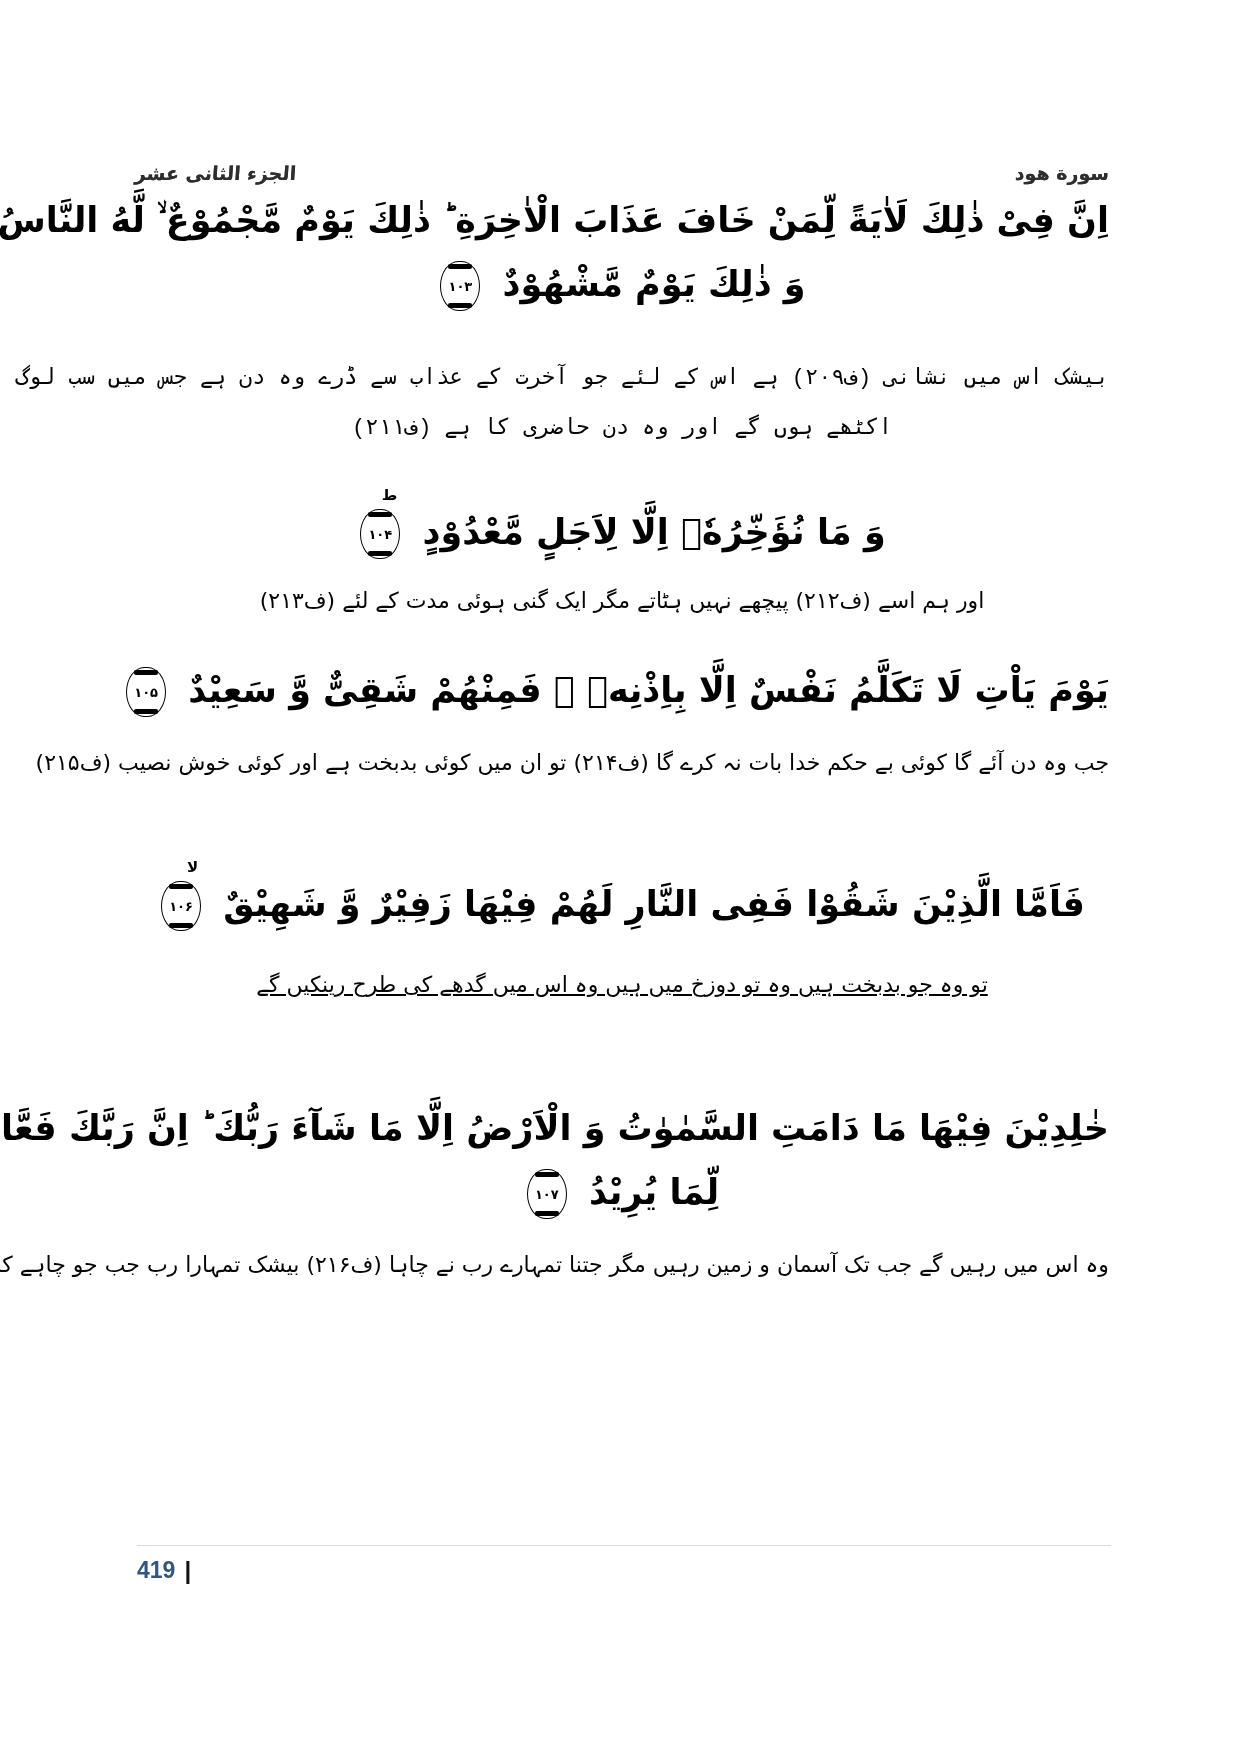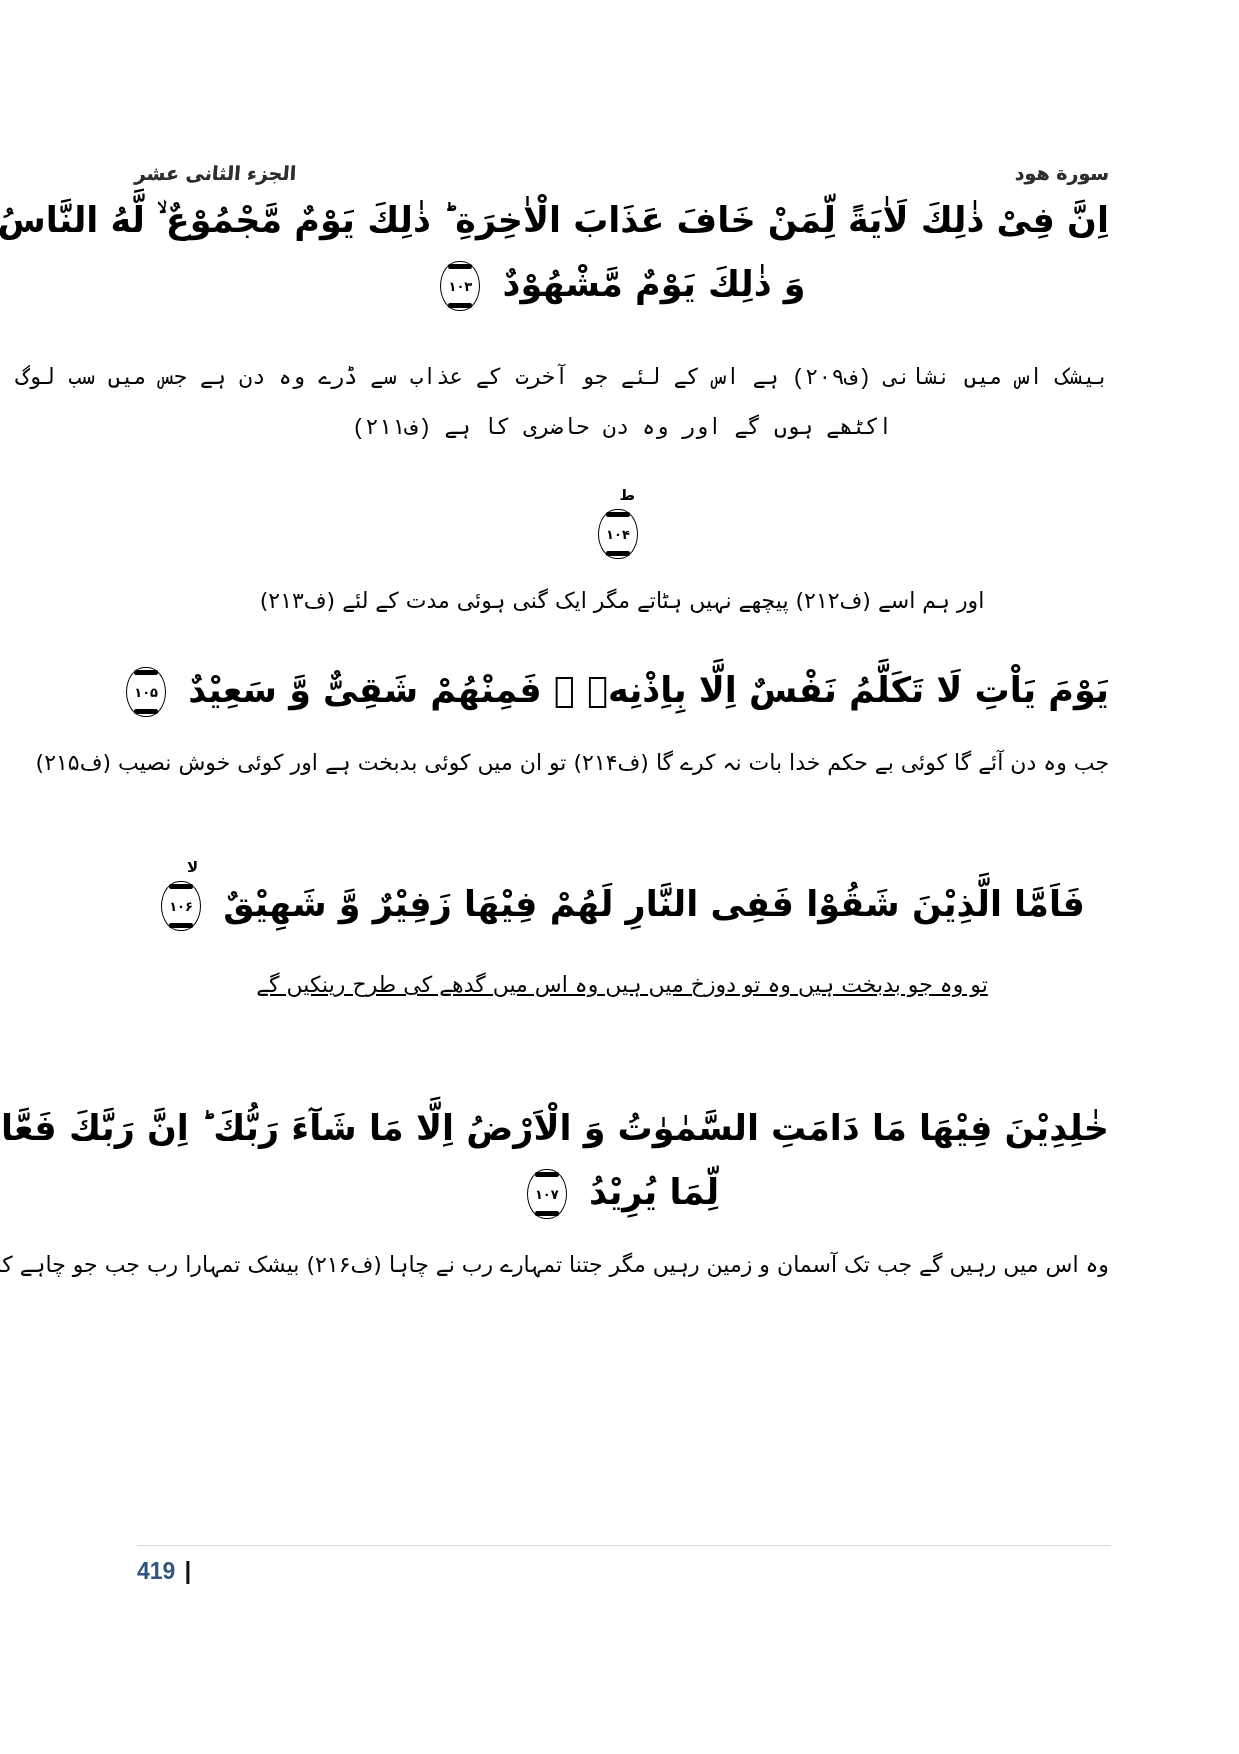--- a/index.html
+++ b/index.html
@@ -118,21 +118,21 @@
     left: 137px;
     right: 128px;
     border-top: 1px solid #dcdcdc;
   }
   .footer-row {
     position: absolute;
     top: 1557px;
     left: 137px;
     direction: ltr;
     display: flex;
-    align-items: center;
+    align-items: flex-start;
     gap: 9px;
     font-family: "Liberation Sans", sans-serif;
   }
   .page-number {
     color: #33567d;
     font-size: 23px;
     font-weight: bold;
   }
   .footer-sep {
     color: #111;
@@ -161,20 +161,21 @@
         </span>
       </div>
       <div class="urdu-wrap">
         <div class="urdu-line">بیشک اس میں نشانی (ف۲۰۹) ہے اس کے لئے جو آخرت کے عذاب سے ڈرے وہ دن ہے جس میں سب لوگ (ف۲۱۰)</div>
         <div class="urdu-line">اکٹھے ہوں گے اور وہ دن حاضری کا ہے (ف۲۱۱)</div>
       </div>
     </section>
 
     <section class="vb vb-104">
       <div class="arabic-line">
+        <span>وَ مَا نُؤَخِّرُهٗۤ اِلَّا لِاَجَلٍ مَّعْدُوْدٍ</span>
         <span class="medallion">
           <span class="stop-mark">ط</span>
           <span class="num">۱۰۴</span>
         </span>
       </div>
       <div class="urdu-wrap">
         <div class="urdu-line">اور ہم اسے (ف۲۱۲) پیچھے نہیں ہٹاتے مگر ایک گنی ہوئی مدت کے لئے (ف۲۱۳)</div>
       </div>
     </section>
 

